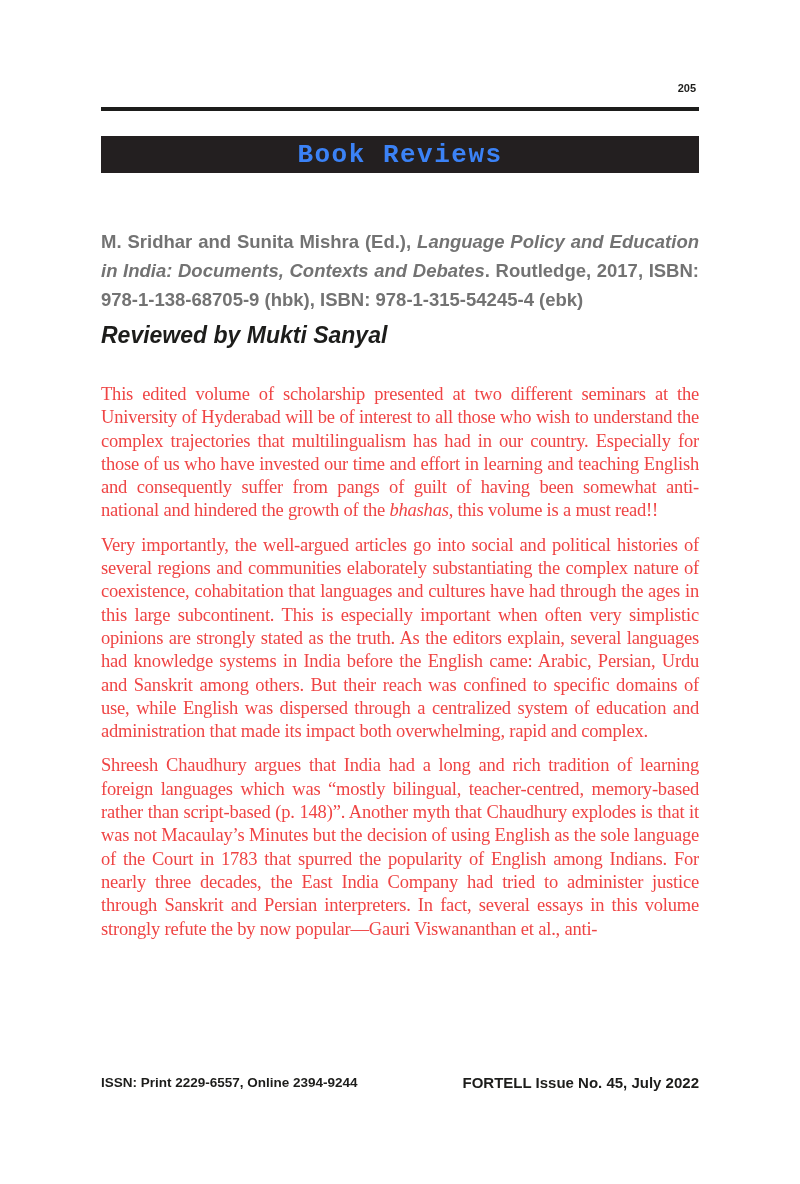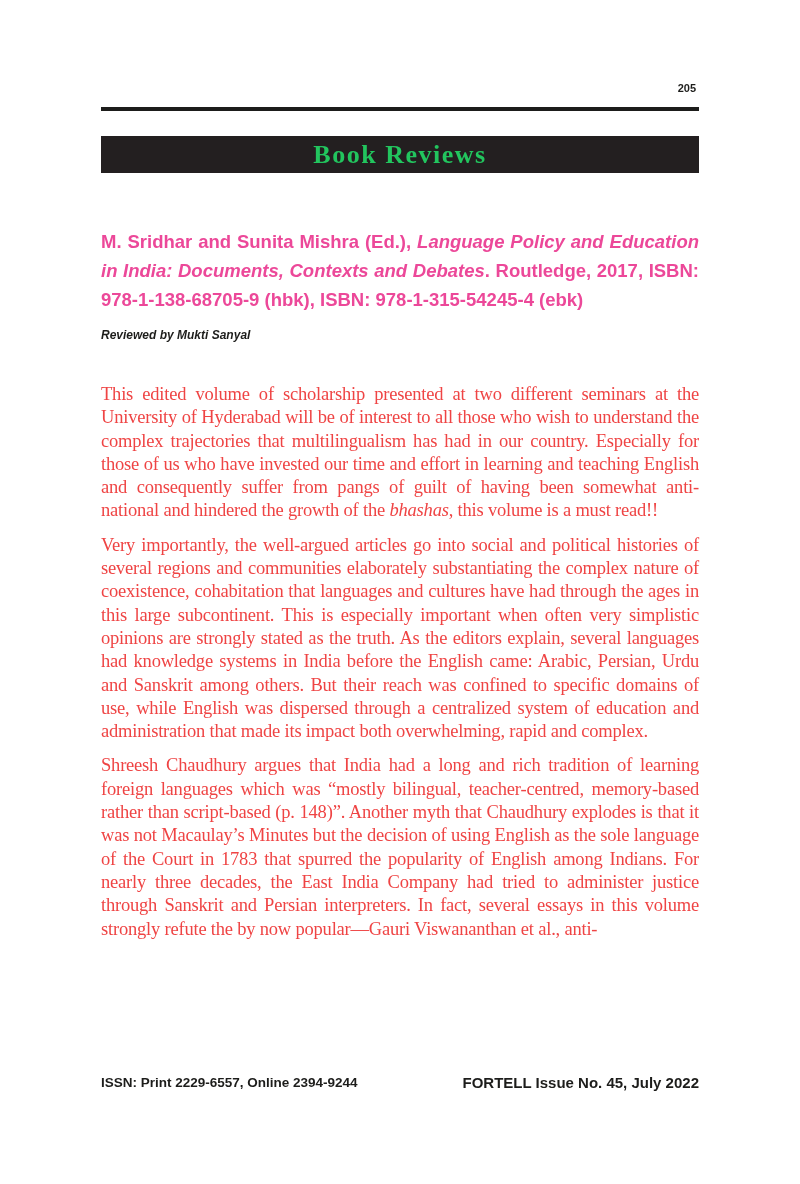--- a/index.html
+++ b/index.html
@@ -39,43 +39,43 @@
   
   .banner {
     margin-top: 25px;
     height: 37px;
     background: #231f20;
     display: flex;
     align-items: center;
     justify-content: center;
   }
   .banner span {
-    font-family: Liberation Serif, serif;
+    font-family: Liberation Mono, monospace;
     font-weight: bold;
     font-size: 26px;
     letter-spacing: 1.5px;
-    color: #22c55e;
+    color: #3b82f6;
   }
   
   .citation {
     margin-top: 54px;
     font-family: "Liberation Sans", sans-serif;
     font-weight: bold;
     font-size: 18.5px;
     line-height: 29px;
     text-align: justify;
-    color: #ec4899;
+    color: #737373;
   }
   .citation .cit-italic { font-style: italic; }
   .reviewer {
     margin-top: 9px;
     font-family: "Liberation Sans", sans-serif;
     font-weight: bold;
     font-style: italic;
-    font-size: 12px;
+    font-size: 23px;
     line-height: 24px;
     color: #1d1d1b;
   }
   
   .body-text {
     margin-top: 36px;
     font-size: 18.5px;
     line-height: 23.3px;
     letter-spacing: -0.2px;
     text-align: justify;

